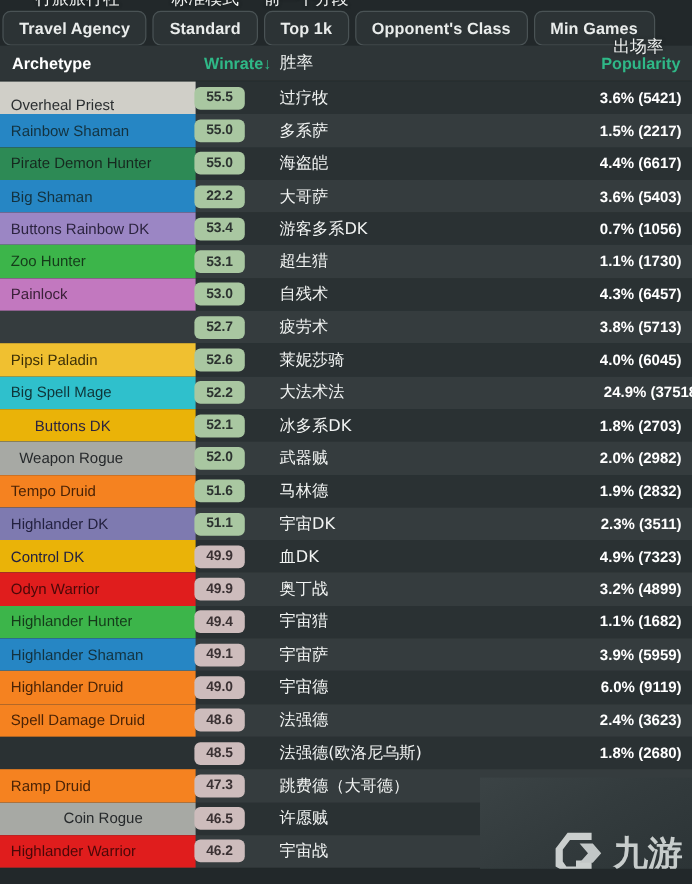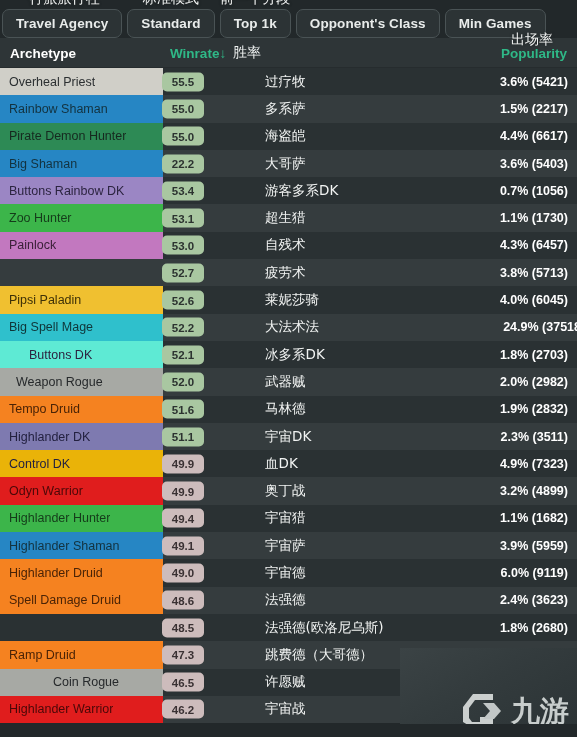--- a/index.html
+++ b/index.html
@@ -177,21 +177,20 @@
   .cnname {
     position: absolute;
     left: 233px;
     top: 50%;
     transform: translateY(-50%);
     color: #f2f4f3;
     font-size: 13.5px;
     font-weight: 500;
     white-space: nowrap;
     font-family: "DejaVu Sans", "Liberation Sans", sans-serif;
-    margin-left: 32px;
   }
 
   .pop {
     position: absolute;
     right: 9px;
     top: 50%;
     transform: translateY(-50%);
     color: #ffffff;
     font-size: 12.5px;
     font-weight: 700;
@@ -274,21 +273,21 @@
 
 <div id="headrow">
   <div class="h-arch">Archetype</div>
   <div class="h-wr">Winrate↓</div>
   <div class="h-wr-cn">胜率</div>
   <div class="h-pop">Popularity<span class="h-pop-cn">出场率</span></div>
 </div>
 
 <div id="tbody">
     <div class="row">
-      <div class="swatch" style="background: rgb(208, 207, 200);">
+      <div class="swatch" style="background: rgb(208, 207, 200); align-items: flex-end;">
         <span style="color: rgb(43, 47, 49);">Overheal Priest</span>
       </div>
       <div class="badge">55.5</div>
       <div class="cnname">过疗牧</div>
       <div class="pop">3.6% (5421)</div>
     </div>
     <div class="row alt">
       <div class="swatch" style="background: rgb(38, 134, 196);">
         <span style="color: rgb(19, 50, 63);">Rainbow Shaman</span>
       </div>
@@ -351,21 +350,21 @@
     </div>
     <div class="row alt">
       <div class="swatch" style="background: rgb(47, 192, 204);">
         <span style="color: rgb(15, 53, 57);">Big Spell Mage</span>
       </div>
       <div class="badge">52.2</div>
       <div class="cnname">大法术法</div>
       <div class="pop clip">24.9% (37518</div>
     </div>
     <div class="row">
-      <div class="swatch" style="background: #5eead4; padding-left: 29px;">
+      <div class="swatch" style="background: #eab308; padding-left: 29px;">
         <span style="color: rgb(44, 36, 64);">Buttons DK</span>
       </div>
       <div class="badge">52.1</div>
       <div class="cnname">冰多系DK</div>
       <div class="pop">1.8% (2703)</div>
     </div>
     <div class="row alt">
       <div class="swatch" style="background: rgb(167, 169, 164); padding-left: 16px;">
         <span style="color: rgb(38, 41, 43);">Weapon Rogue</span>
       </div>

